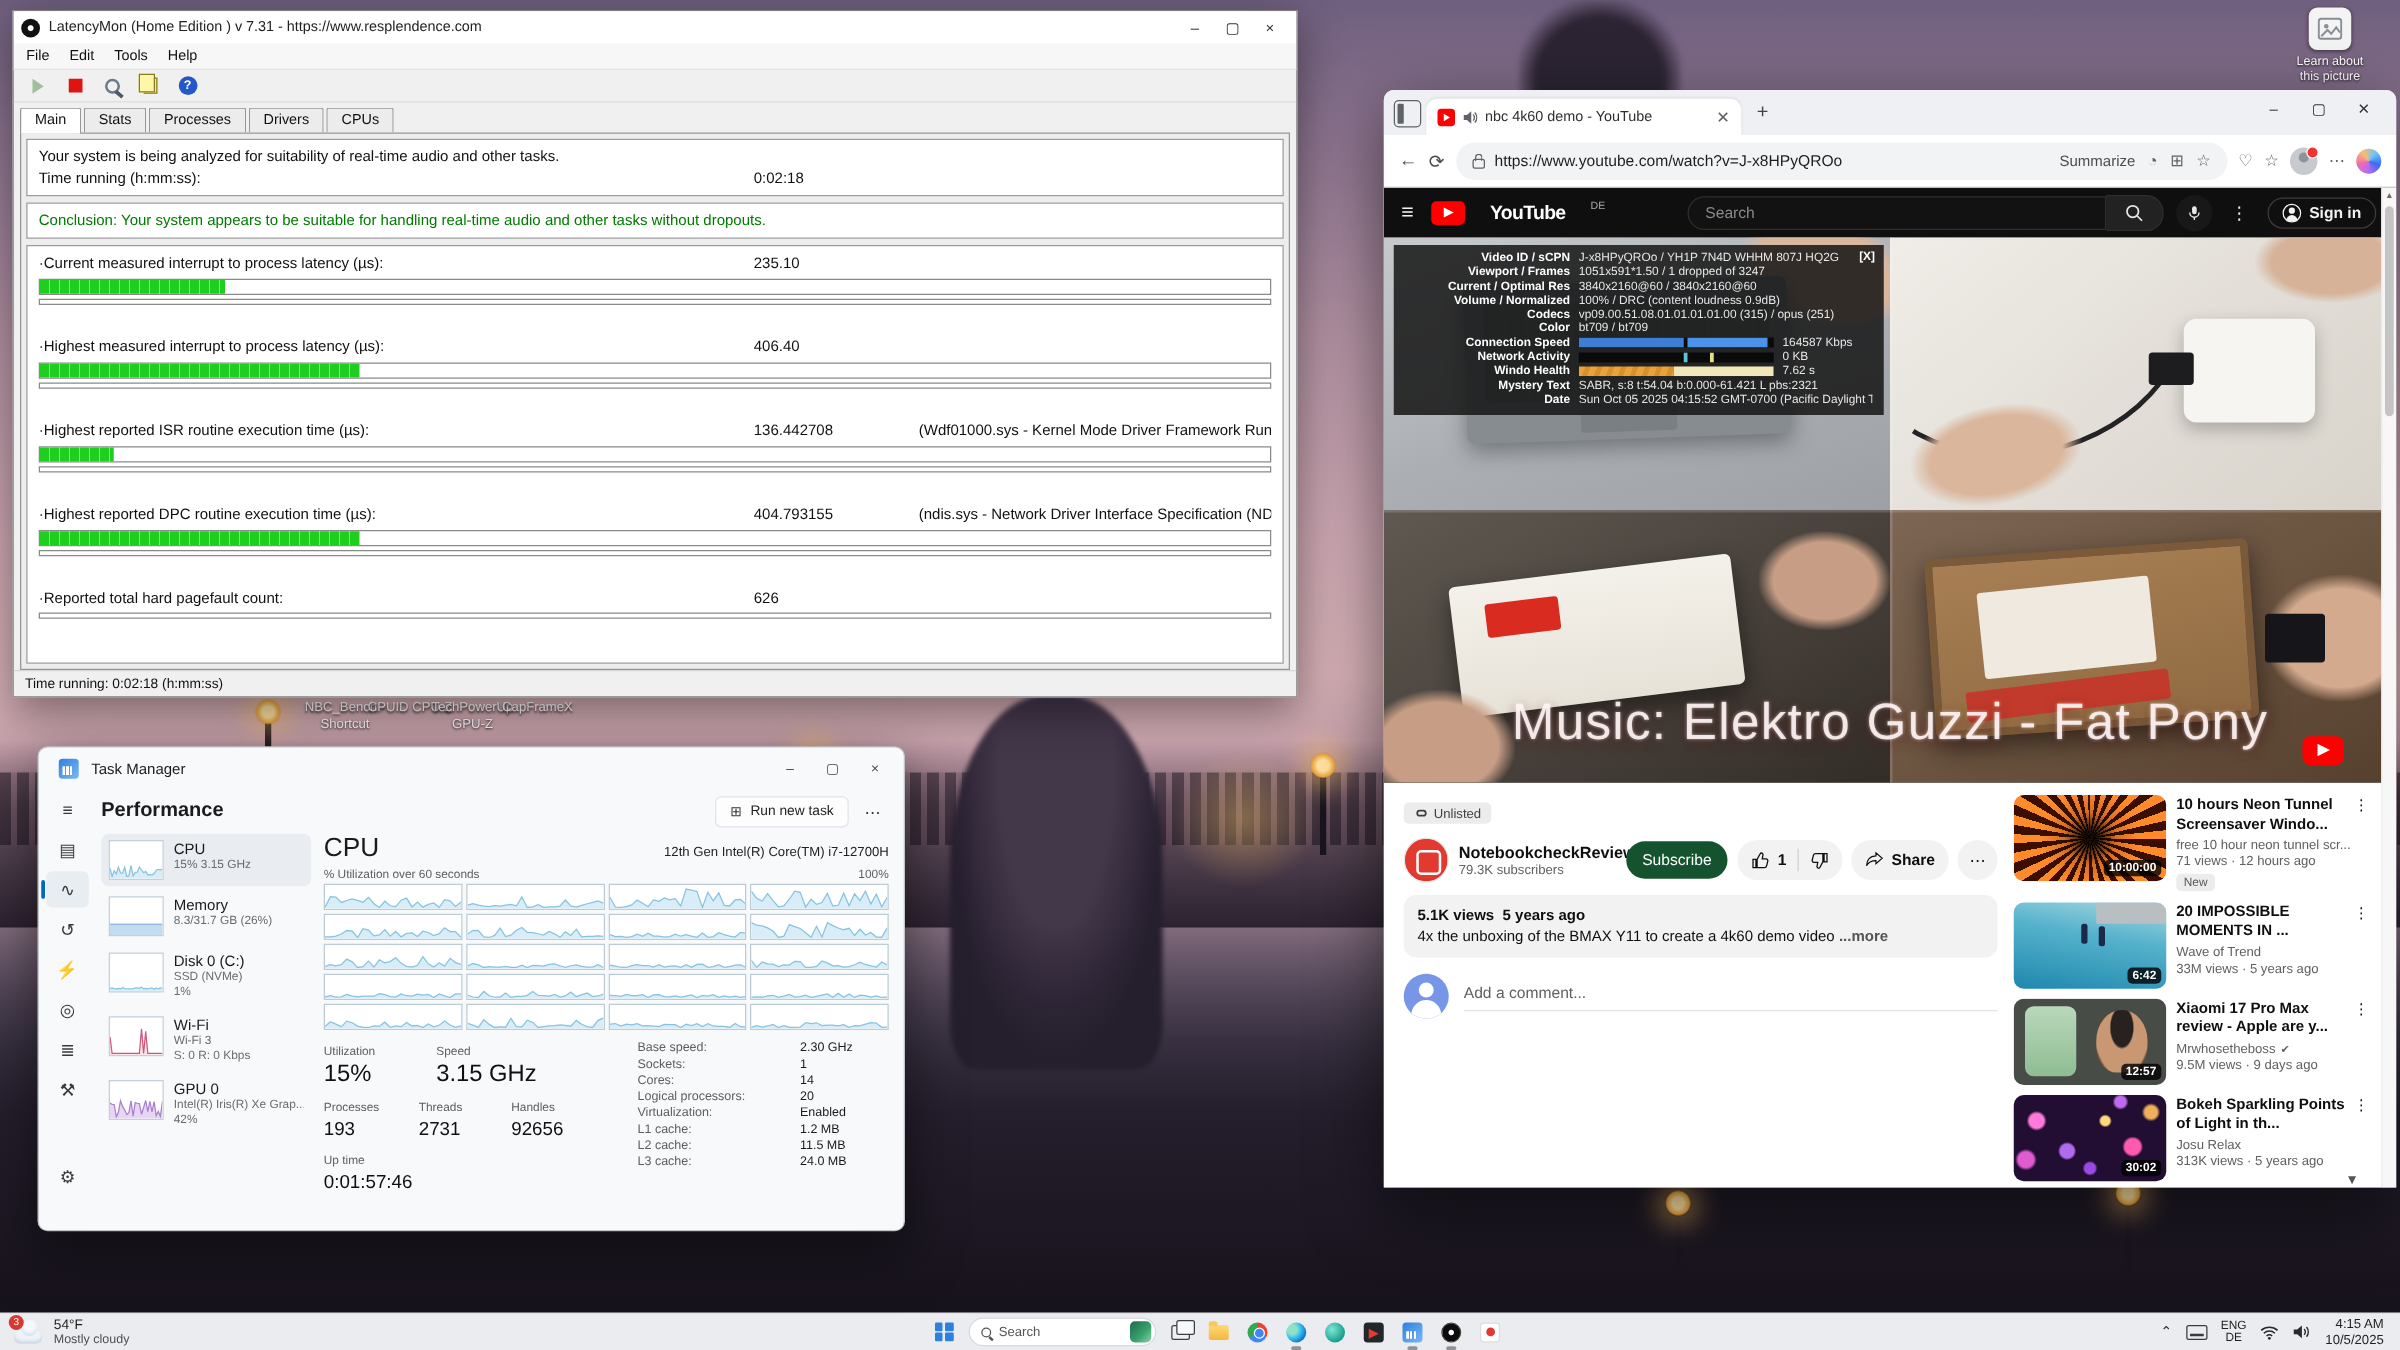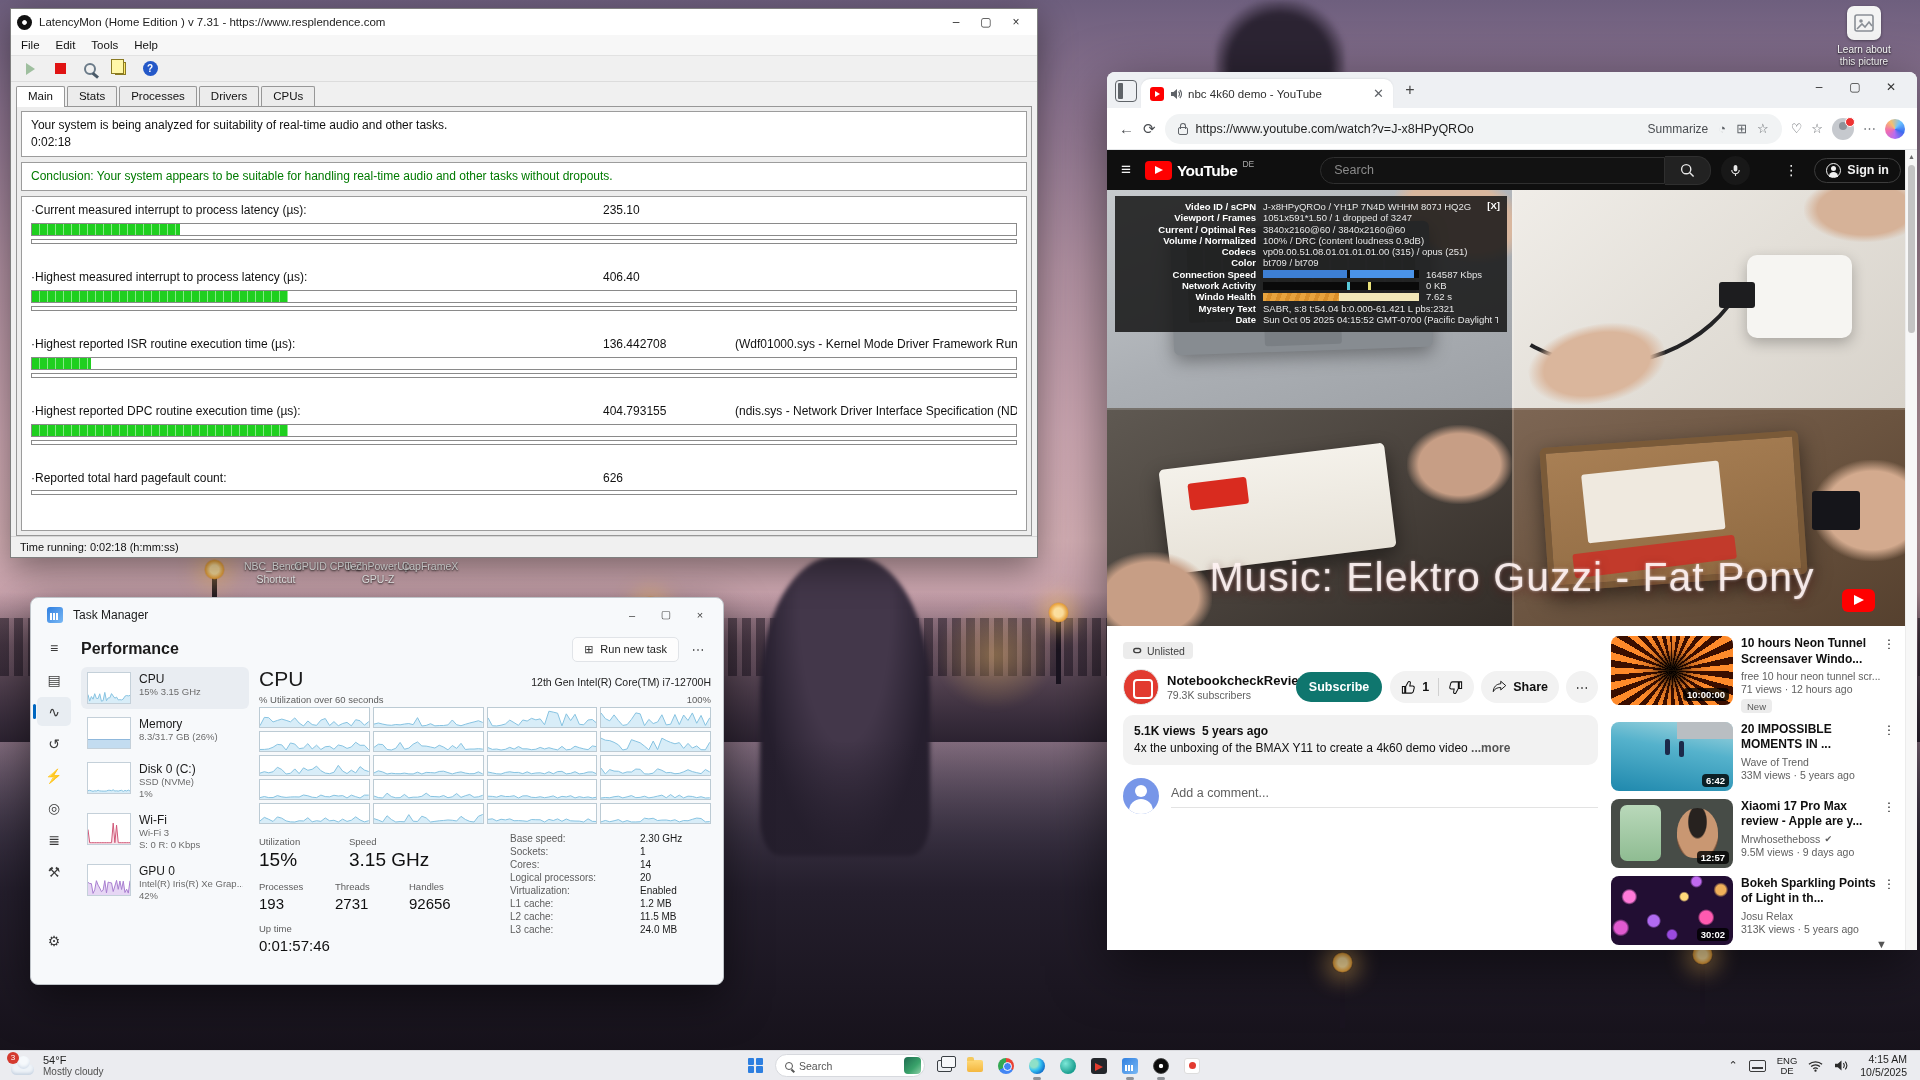--- a/index.html
+++ b/index.html
@@ -133,21 +133,21 @@
   .bw-avatar::after{content:'';position:absolute;right:-1px;top:-1px;width:8px;height:8px;border-radius:50%;background:#e33;border:1.5px solid #fff}
   .copilot{width:20px;height:20px;border-radius:50%;background:conic-gradient(from 40deg,#6cc3ff,#3b6cf0,#b76cf0,#f06cb0,#f7c06c,#6cc3ff)}
   .bw-page{flex:1;position:relative;background:#fff;overflow:hidden}
   .bw-scroll{position:absolute;right:0;top:0;bottom:0;width:12px;background:#f7f7f7;border-left:1px solid #ececec;z-index:40}
   .bw-scroll-up{height:13px;text-align:center;font-size:7px;color:#6a6a6a;line-height:13px}
   .bw-thumb{position:absolute;left:2px;right:2px;top:15px;height:168px;background:#c4c4c4;border-radius:4px}
 
   
   .yt-masthead{height:40px;background:#0f0f0f;display:flex;align-items:center;gap:14px;padding:0 16px 0 14px}
   .yt-burger{color:#f1f1f1;font-size:17px}
-  .yt-logo{display:flex;align-items:flex-start;gap:5px}
+  .yt-logo{display:flex;align-items:flex-start;gap:20px}
   .yt-logo-ic{width:27px;height:19px;background:#f00;border-radius:4px;position:relative;margin-top:1px}
   .yt-logo-ic::after{content:'';position:absolute;left:10px;top:5px;border-left:8px solid #fff;border-top:4.5px solid transparent;border-bottom:4.5px solid transparent}
   .yt-logo-tx{color:#fff;font-weight:bold;font-size:15.5px;letter-spacing:-.5px;line-height:21px}
   .yt-region{color:#aaa;font-size:8.5px;margin-top:-1px}
   .yt-search-wrap{display:flex;align-items:center;margin-left:52px;flex:1;max-width:430px}
   .yt-search{flex:1;height:27px;background:#121212;border:1px solid #2f2f2f;border-radius:14px 0 0 14px;display:flex;align-items:center;padding:0 13px;color:#8a8a8a;font-size:12.5px}
   .yt-search-btn{width:46px;height:29px;background:#222;border:1px solid #2f2f2f;border-left:none;border-radius:0 14px 14px 0;display:grid;place-items:center}
   .yt-mic{width:29px;height:29px;border-radius:50%;background:#181818;margin-left:10px;display:grid;place-items:center;flex:none}
   .yt-right{margin-left:auto;display:flex;align-items:center;gap:16px}
   .yt-kebab{color:#f1f1f1;font-size:14px}
@@ -201,21 +201,21 @@
 
   .yt-below{display:flex;gap:13px;padding:10px 24px 0 16px;height:324px}
   .w-left{flex:1;min-width:0}
   .w-title{font-size:19px;font-weight:bold;color:#0f0f0f;line-height:24px}
   .w-badge{display:inline-flex;align-items:center;gap:5px;background:#ececec;border-radius:4px;padding:2.5px 8px;font-size:10.5px;color:#3f3f3f;margin-top:6px}
   .w-chrow{display:flex;align-items:center;gap:8px;margin-top:9px}
   .ch-av{width:36px;height:36px;border-radius:50%;background:radial-gradient(circle at 50% 45%,#e23a30 0 62%,#c22318 100%);border:1px solid #e5e5e5;position:relative;flex:none}
   .ch-av::after{content:'';position:absolute;left:9px;top:9px;width:16px;height:16px;border:2.5px solid #fff;border-radius:4px}
   .ch-name{font-size:13px;font-weight:bold;color:#0f0f0f;line-height:16px}
   .ch-subs{font-size:10.5px;color:#606060;line-height:13px}
-  .w-subscribe{background:#0f766e;color:#fff;border-radius:16px;padding:8px 13px;font-size:12.5px;font-weight:bold;margin-left:6px;flex:none}
+  .w-subscribe{background:#14532d;color:#fff;border-radius:16px;padding:8px 13px;font-size:12.5px;font-weight:normal;margin-left:6px;flex:none}
   .w-actions{margin-left:auto;display:flex;align-items:center;gap:7px;flex:none}
   .pill{background:#f2f2f2;border-radius:16px;height:32px;display:flex;align-items:center;padding:0 11px;gap:6px;font-size:12.5px;font-weight:bold;color:#0f0f0f}
   .pill-div{width:1px;height:18px;background:#d0d0d0;margin:0 3px}
   .circle-btn{width:32px;height:32px;border-radius:50%;background:#f2f2f2;display:grid;place-items:center;font-size:13px;color:#0f0f0f;flex:none}
   .w-desc{background:#f2f2f2;border-radius:10px;padding:8px 11px;margin-top:10px;font-size:12px;color:#0f0f0f;line-height:17px}
   .w-desc-meta{font-weight:bold}
   .w-more{font-weight:bold;color:#555}
   .w-comments-head{display:flex;align-items:center;gap:24px;margin-top:15px}
   .w-cc{font-size:16.5px;font-weight:bold;color:#0f0f0f}
   .w-sort{display:flex;align-items:center;gap:7px;font-size:12.5px;font-weight:bold;color:#0f0f0f}
@@ -372,20 +372,21 @@
     <span class="lm-tab">Processes</span>
     <span class="lm-tab">Drivers</span>
     <span class="lm-tab">CPUs</span>
   </div>
   <div class="lm-content">
     <div class="lm-box">
       <div class="lm-row">
           <span>Your system is being analyzed for suitability of real-time audio and other tasks.</span>
         </div>
       <div class="lm-row">
+        <span class="lm-lab">Time running (h:mm:ss):</span>
         <span class="lm-val">0:02:18</span>
       </div>
     </div>
     <div class="lm-box">
       <div class="lm-row lm-green">
           <span>Conclusion: Your system appears to be suitable for handling real-time audio and other tasks without dropouts.</span>
         </div>
     </div>
     <div class="lm-box lm-metrics">
       <div class="lm-metric">

